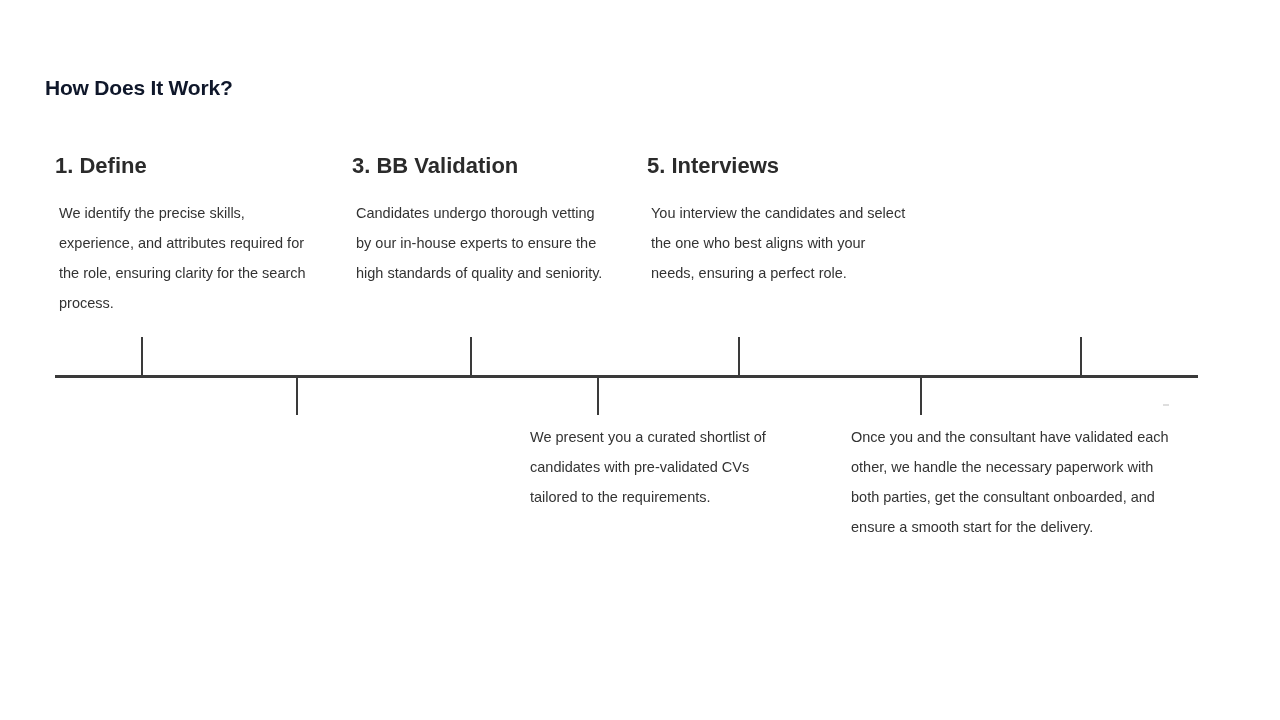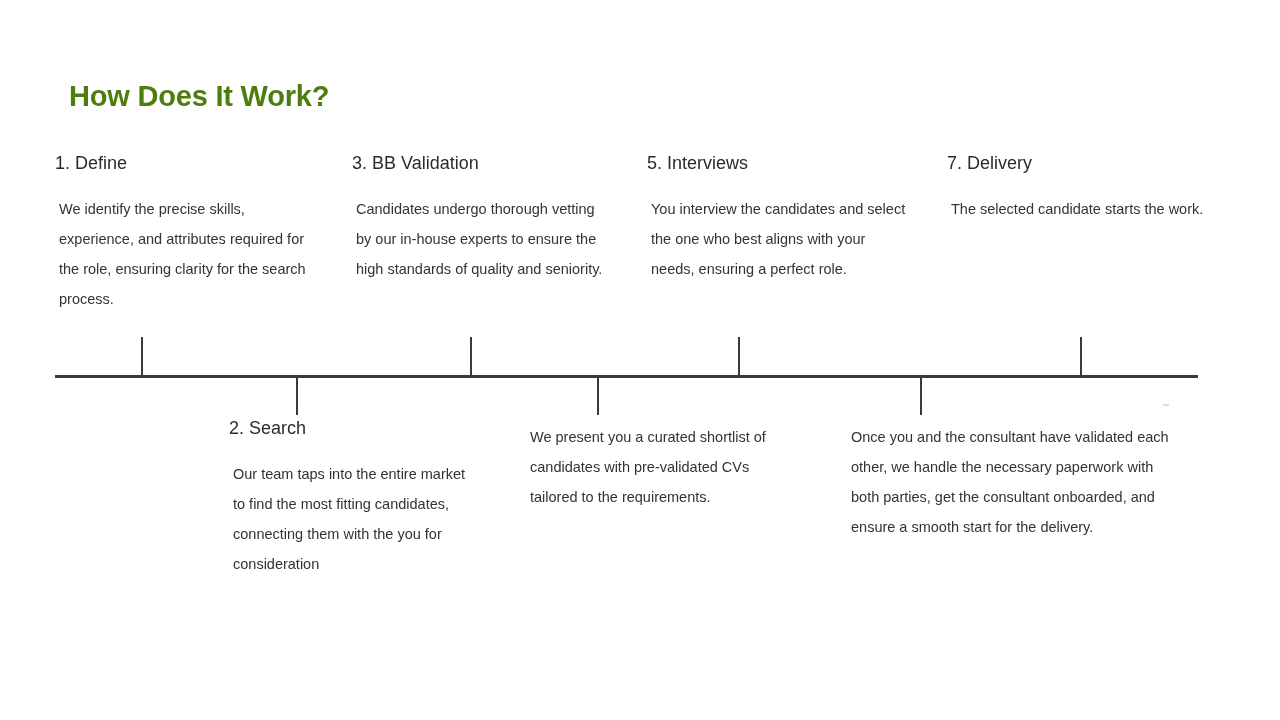--- a/index.html
+++ b/index.html
@@ -18,25 +18,25 @@
 
   .slide {
     position: absolute;
     inset: 0;
     background: #ffffff;
   }
 
   
   .page-title {
     position: absolute;
-    left: 69px;
+    left: 45px;
     top: 62px;
-    font-size: 29px;
+    font-size: 21px;
     font-weight: bold;
-    color: #4d7c0f;
+    color: #0f172a;
     letter-spacing: -0.2px;
     line-height: 1.1;
     white-space: nowrap;
   }
 
   
   .timeline-axis {
     position: absolute;
     left: 55px;
     top: 375px;
@@ -65,22 +65,22 @@
     width: 6px;
     height: 2px;
     background: #dedede;
   }
 
   
   .step {
     position: absolute;
   }
   .step-title {
-    font-size: 18px;
-    font-weight: normal;
+    font-size: 22px;
+    font-weight: bold;
     color: #2b2b2b;
     line-height: 1.15;
     margin: 0 0 20px 0;
     white-space: nowrap;
   }
   .step-body {
     font-size: 14.5px;
     color: #333333;
     line-height: 30px;
     margin: 4px;
@@ -126,29 +126,21 @@
   <div class="step step-top step-3">
     <div class="step-title">3. BB Validation</div>
     <p class="step-body">Candidates undergo thorough vetting by our in-house experts to ensure the high standards of quality and seniority.</p>
   </div>
 
   <div class="step step-top step-5">
     <div class="step-title">5. Interviews</div>
     <p class="step-body">You interview the candidates and select the one who best aligns with your needs, ensuring a perfect role.</p>
   </div>
 
-  <div class="step step-top step-7">
-    <div class="step-title">7. Delivery</div>
-    <p class="step-body">The selected candidate starts the work.</p>
-  </div>
 
-  <div class="step step-bottom step-2">
-    <div class="step-title">2. Search</div>
-    <p class="step-body">Our team taps into the entire market to find the most fitting candidates, connecting them with the you for consideration</p>
-  </div>
 
   <div class="step step-bottom step-4">
     <p class="step-body">We present you a curated shortlist of candidates with pre-validated CVs tailored to the requirements.</p>
   </div>
 
   <div class="step step-bottom step-6">
     <p class="step-body">Once you and the consultant have validated each other, we handle the necessary paperwork with both parties, get the consultant onboarded, and ensure a smooth start for the delivery.</p>
   </div>
 
 </div>

